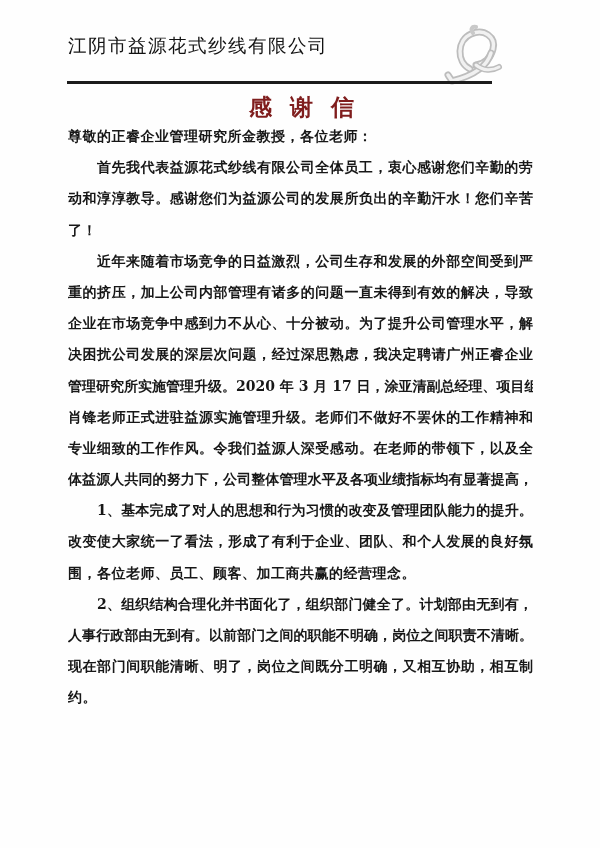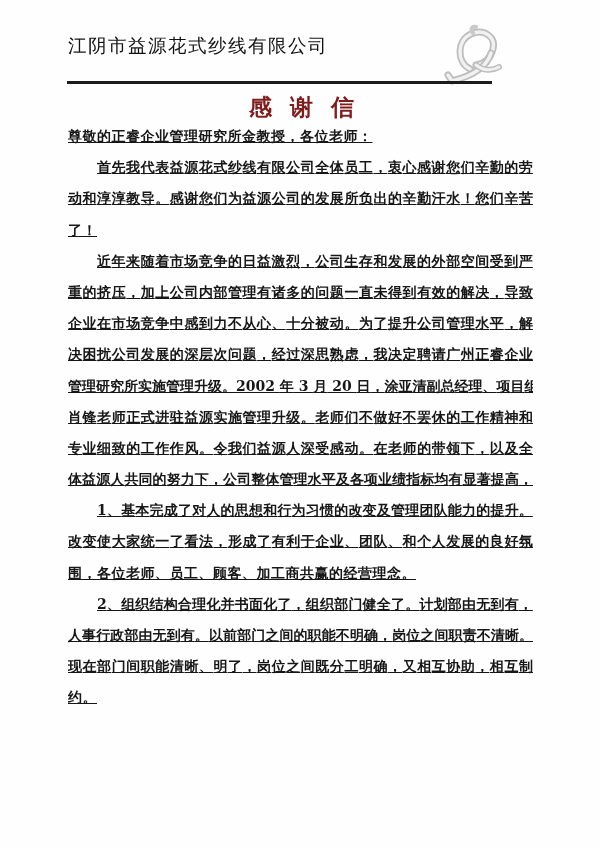--- a/index.html
+++ b/index.html
@@ -40,21 +40,20 @@
     font-weight:bold;
     letter-spacing:5px;
     color:#7f1d1d;
     white-space:pre;
   }
   .letter-body{
     position:absolute;
     left:68px;top:121px;
     width:465px;
     overflow:hidden;
-    text-decoration:underline;
   }
   .line{
     height:31.2px;
     line-height:31.2px;
     font-size:14px;
     font-weight:600;
     letter-spacing:0.5px;
     color:#171717;
     white-space:nowrap;
   }
@@ -300,25 +299,25 @@
         <span>研</span>
         <span>究</span>
         <span>所</span>
         <span>实</span>
         <span>施</span>
         <span>管</span>
         <span>理</span>
         <span>升</span>
         <span>级</span>
         <span>。</span>
-        <span>2002 </span>
+        <span>2020 </span>
         <span>年</span>
         <span> 3 </span>
         <span>月</span>
-        <span> 20 </span>
+        <span> 17 </span>
         <span>日</span>
         <span>，</span>
         <span>涂</span>
         <span>亚</span>
         <span>清</span>
         <span>副</span>
         <span>总</span>
         <span>经</span>
         <span>理</span>
         <span>、</span>

